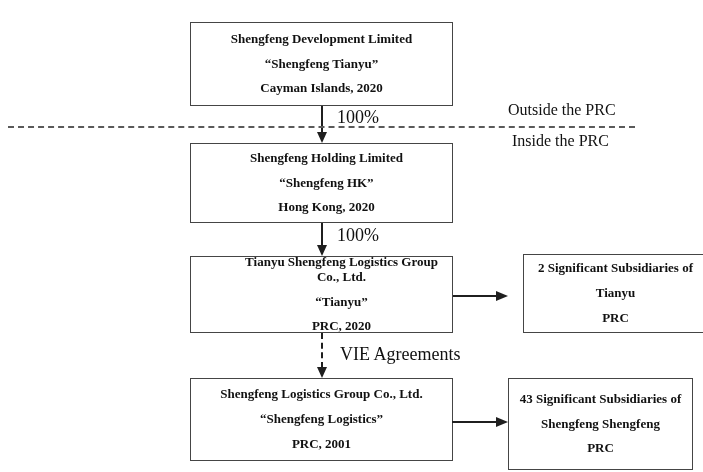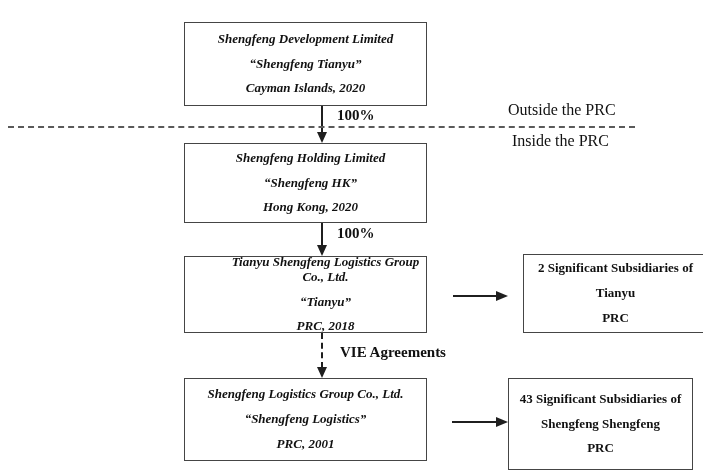--- a/index.html
+++ b/index.html
@@ -31,21 +31,21 @@
     justify-content: center;
     align-items: center;
     gap: 10px;
     text-align: center;
     font-weight: bold;
     font-size: 13px;
     line-height: 1.15;
     color: var(--text);
     padding: 4px 2px;
   }
-  .main-col { left: 184px; width: 243px; font-style: italic; }
+  .main-col { left: 190px; width: 263px; }
   .right-col { left: 508px; width: 185px; }
   #box-cayman        { top: 22px;  height: 84px; }
   #box-hk            { top: 143px; height: 80px; padding-left: 12px; }
   #box-tianyu        { top: 256px; height: 77px; padding-left: 42px; }
   #box-logistics     { top: 378px; height: 83px; }
   #box-tianyu-subs   { top: 254px; height: 79px; margin-left: 15px; }
   #box-logistics-subs{ top: 378px; height: 92px; }
 
   .sep-line {
     position: absolute;
@@ -60,22 +60,22 @@
     font-size: 16px;
     font-weight: normal;
     color: var(--text);
     white-space: nowrap;
   }
   #lbl-outside { left: 508px; top: 101px; }
   #lbl-inside  { left: 512px; top: 132px; text-align: right; }
 
   .edge-label {
     position: absolute;
-    font-size: 15px;
-    font-weight: bold;
+    font-size: 18px;
+    font-weight: normal;
     color: var(--text);
     white-space: nowrap;
   }
   #lbl-pct1 { left: 337px; top: 107px; }
   #lbl-pct2 { left: 337px; top: 225px; }
   #lbl-vie  { left: 340px; top: 344px; }
 
   .varrow {
     position: absolute;
     width: 12px;
@@ -142,21 +142,21 @@
 
   <div class="varrow" id="arrow-hk-tianyu">
     <div class="shaft"></div>
     <div class="head-down"></div>
   </div>
   <div class="edge-label" id="lbl-pct2">100%</div>
 
   <div class="node main-col" id="box-tianyu">
     <div>Tianyu Shengfeng Logistics Group Co., Ltd.</div>
     <div>“Tianyu”</div>
-    <div>PRC, 2018</div>
+    <div>PRC, 2020</div>
   </div>
 
   <div class="harrow" id="arrow-tianyu-subs">
     <div class="hshaft"></div>
     <div class="head-right"></div>
   </div>
 
   <div class="node right-col" id="box-tianyu-subs">
     <div>2 Significant Subsidiaries of</div>
     <div>Tianyu</div>

